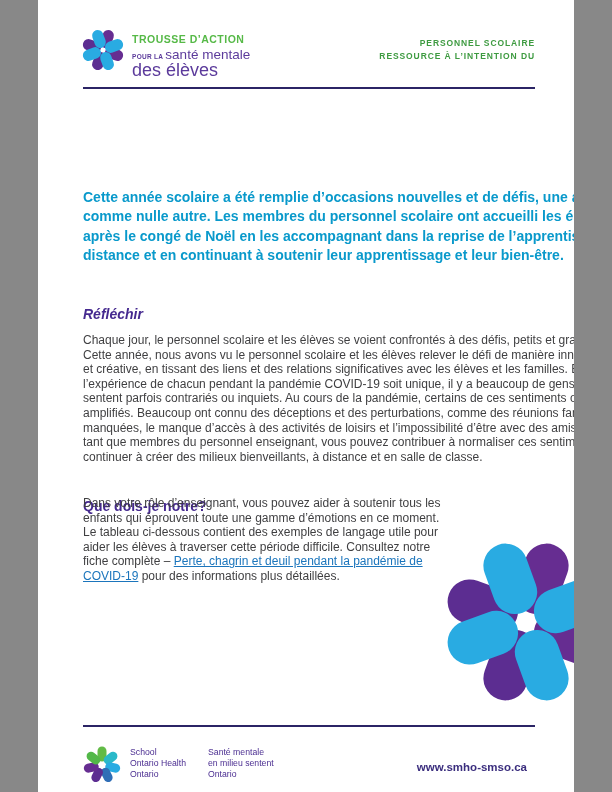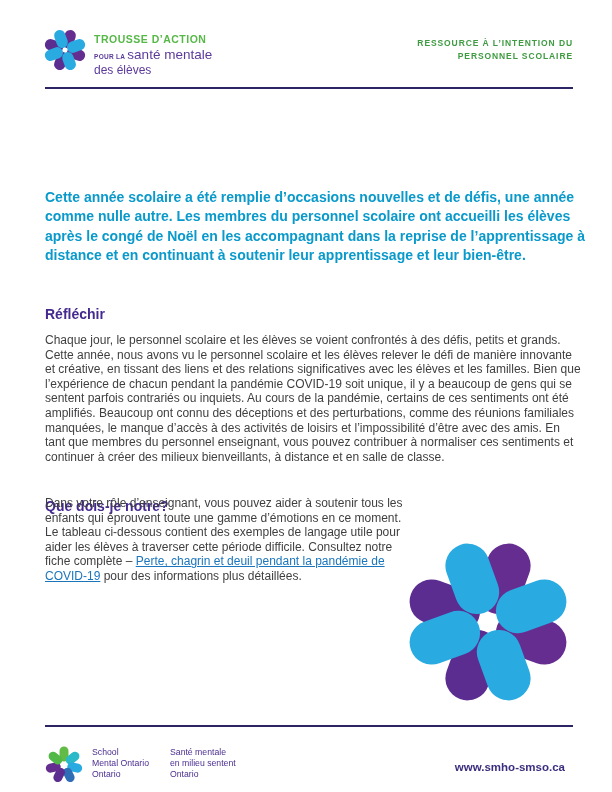--- a/index.html
+++ b/index.html
@@ -1,49 +1,50 @@
 <!DOCTYPE html>
 <html><head>
 <meta charset="utf-8">
 <style>
   html,body{margin:0;padding:0;background:#888;}
   .page{
     position:relative;
-    width:612px;height:792px;
+    width:512px;height:792px;
     background:#ffffff;
     overflow:hidden;
     font-family:"Liberation Sans","DejaVu Sans",sans-serif;
     margin:0 auto;
+    padding-left:24px;
   }
   
   .brand-logo{position:absolute;left:44px;top:28px;width:42px;height:44px;}
   .brand-text{position:absolute;left:94px;top:33px;}
   .brand-line1{font-size:10.5px;font-weight:bold;letter-spacing:.5px;color:#56B947;}
   .brand-line2{margin-top:2px;line-height:14px;color:#5B3A9B;}
   .brand-prefix{font-size:6.5px;font-weight:bold;letter-spacing:.3px;margin-right:2px;}
   .brand-main{font-size:13.5px;font-weight:500;}
-  .brand-line3{font-size:12px;font-weight:500;line-height:13px;color:#5B3A9B;}
+  .brand-line3{font-size:18px;font-weight:500;line-height:13px;color:#5B3A9B;}
   .resource-label{
     position:absolute;right:39px;top:37px;text-align:right;
     font-size:8.5px;font-weight:bold;letter-spacing:.9px;line-height:13px;color:#3E9B41;
   }
   .rule{position:absolute;left:45px;right:39px;border-top:2px solid #2B2465;}
   .rule-top{top:87px;}
   .rule-bottom{top:725px;}
   
   .doc-title{
     position:absolute;left:45px;top:99px;width:540px;margin:0;
     font-size:27.5px;font-weight:bold;line-height:33px;letter-spacing:-.2px;color:#45298F;
   }
   .intro{
     position:absolute;left:45px;top:188px;width:541px;margin:0;
     font-size:14px;font-weight:bold;line-height:19.4px;color:#0999CB;
   }
   .h2{position:absolute;left:45px;margin:0;font-size:14px;font-weight:bold;color:#45298F;}
-  .h2-reflechir{top:306px;}
+  .h2-reflechir{top:306px;font-style:italic;}
   .h2-dire{top:498px;}
   .body-p{
     position:absolute;left:45px;margin:0;
     font-size:12px;line-height:14.6px;color:#3F3F41;
   }
   .p-reflechir{top:333px;width:537px;}
   .p-dire{top:496px;width:364px;}
   .text-link{color:#1B75BC;text-decoration:underline;}
   
   .main-illustration{position:absolute;left:406px;top:538px;width:164px;height:168px;}
@@ -78,22 +79,22 @@
     </g>
   </svg>
 
   <div class="brand-text">
     <div class="brand-line1">TROUSSE D’ACTION</div>
     <div class="brand-line2"><span class="brand-prefix">POUR LA</span><span class="brand-main">santé mentale</span></div>
     <div class="brand-line3">des élèves</div>
   </div>
 
   <div class="resource-label">
+    <div>PERSONNEL SCOLAIRE</div>
     <div>RESSOURCE À L’INTENTION DU</div>
-    <div>PERSONNEL SCOLAIRE</div>
   </div>
 
   <div class="rule rule-top"></div>
 
 
   <p class="intro">Cette année scolaire a été remplie d’occasions nouvelles et de défis, une année comme nulle autre. Les membres du personnel scolaire ont accueilli les élèves après le congé de Noël en les accompagnant dans la reprise de l’apprentissage à distance et en continuant à soutenir leur apprentissage et leur bien-être.</p>
 
   <h2 class="h2 h2-reflechir">Réfléchir</h2>
   <p class="body-p p-reflechir">Chaque jour, le personnel scolaire et les élèves se voient confrontés à des défis, petits et grands. Cette année, nous avons vu le personnel scolaire et les élèves relever le défi de manière innovante et créative, en tissant des liens et des relations significatives avec les élèves et les familles. Bien que l’expérience de chacun pendant la pandémie COVID-19 soit unique, il y a beaucoup de gens qui se sentent parfois contrariés ou inquiets. Au cours de la pandémie, certains de ces sentiments ont été amplifiés. Beaucoup ont connu des déceptions et des perturbations, comme des réunions familiales manquées, le manque d’accès à des activités de loisirs et l’impossibilité d’être avec des amis. En tant que membres du personnel enseignant, vous pouvez contribuer à normaliser ces sentiments et continuer à créer des milieux bienveillants, à distance et en salle de classe.</p>
 
@@ -122,21 +123,21 @@
       <rect x="-4.5" y="-18.5" width="9" height="15" rx="4.5" fill="#29ABE2" transform="rotate(103)"></rect>
       <rect x="-4.5" y="-18.5" width="9" height="15" rx="4.5" fill="#2F6EB6" transform="rotate(154)"></rect>
       <rect x="-4.5" y="-18.5" width="9" height="15" rx="4.5" fill="#5C2D91" transform="rotate(206)"></rect>
       <rect x="-4.5" y="-18.5" width="9" height="15" rx="4.5" fill="#662D91" transform="rotate(257)"></rect>
       <rect x="-4.5" y="-18.5" width="9" height="15" rx="4.5" fill="#52B848" transform="rotate(309)"></rect>
     </g>
   </svg>
 
   <div class="footer-col footer-en">
     <div>School</div>
-    <div>Mental Ontario</div>
+    <div>Ontario Health</div>
     <div>Ontario</div>
   </div>
 
   <div class="footer-col footer-fr">
     <div>Santé mentale</div>
     <div>en milieu sentent</div>
     <div>Ontario</div>
   </div>
 
   <div class="footer-site">www.smho-smso.ca</div>

